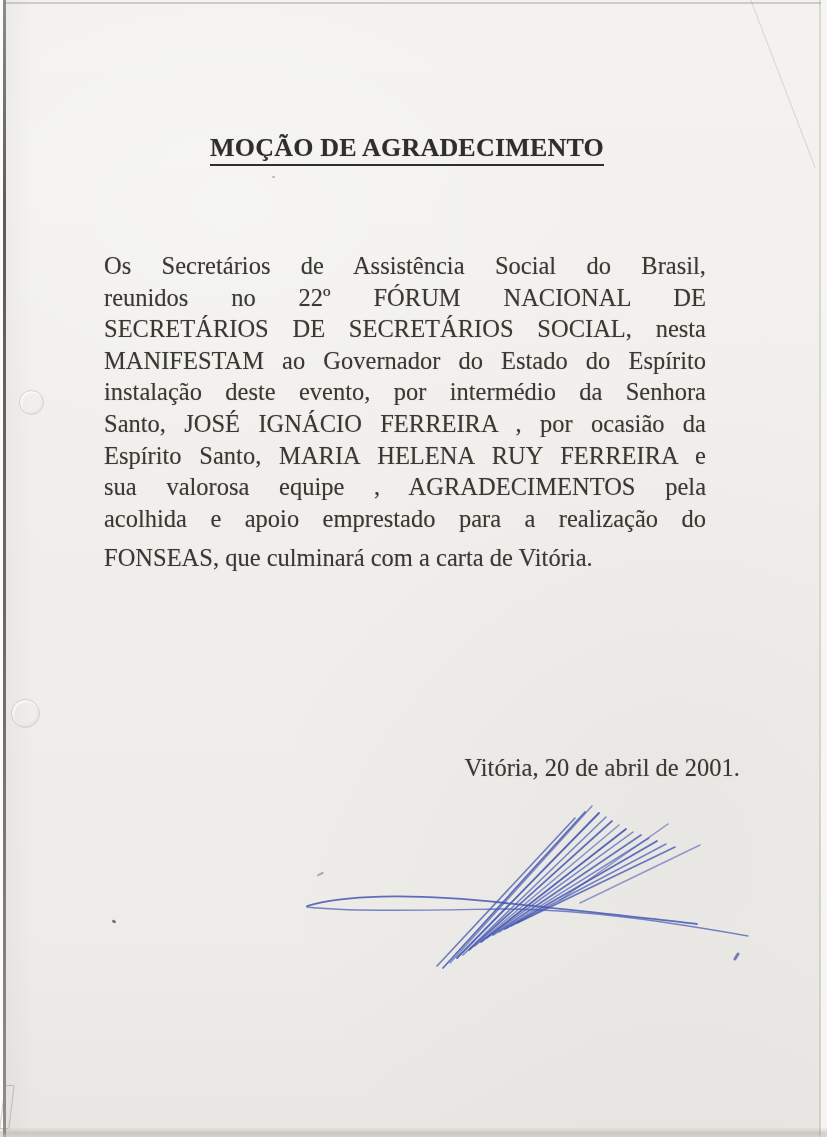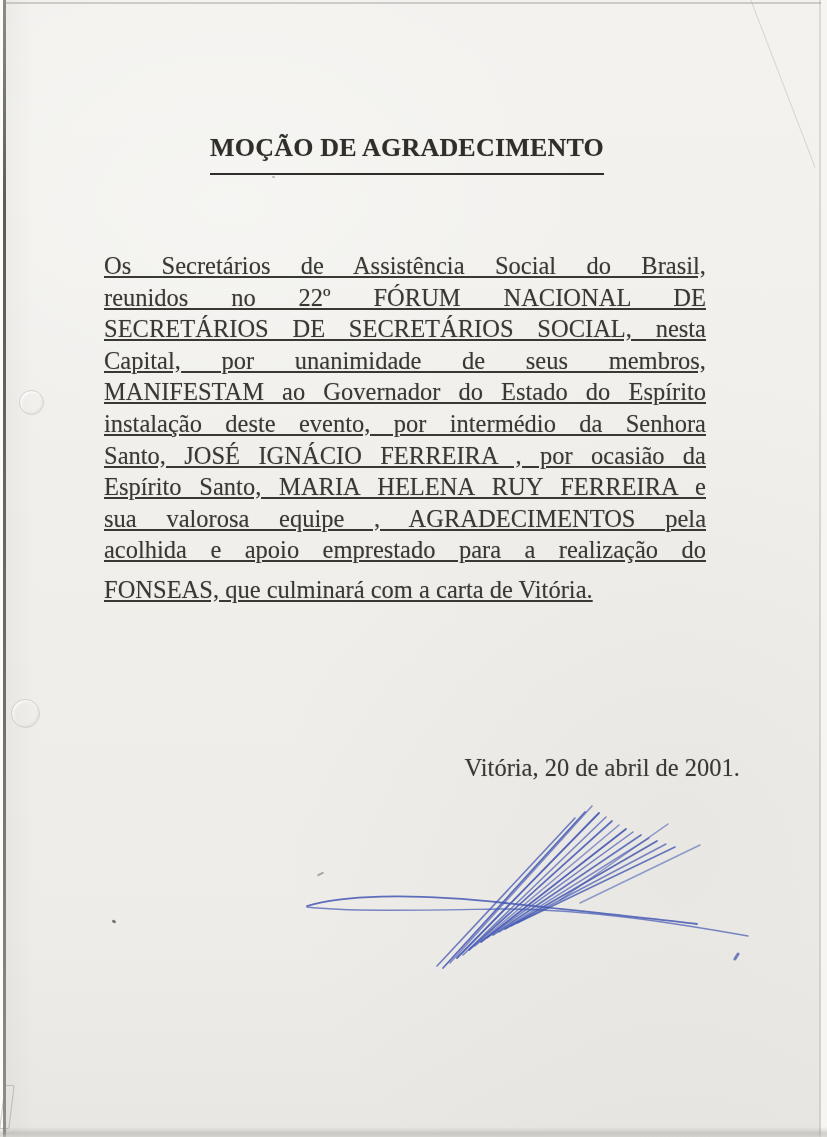--- a/index.html
+++ b/index.html
@@ -29,24 +29,24 @@
     border:1px solid rgba(140,138,130,0.45);border-radius:2px;transform:skewX(-7deg);}
   .hole-punch{position:absolute;border-radius:50%;
     border:1px solid rgba(158,156,148,0.35);
     box-shadow:inset 1.5px 1.5px 2.5px rgba(255,255,255,0.85), inset -1px -1.5px 2px rgba(90,88,82,0.07);}
   .hp1{left:19px;top:390px;width:23px;height:23px;}
   .hp2{left:11px;top:699px;width:27px;height:27px;}
   
   .title{position:absolute;left:0;top:133px;width:814px;margin:0;text-align:center;
     font-size:26px;font-weight:bold;letter-spacing:0.2px;color:#2f2e2a;
     text-shadow:0 0 1px rgba(47,46,42,0.35);}
-  .title span{border-bottom:2.6px solid currentColor;padding-bottom:11px;}
+  .title span{border-bottom:2.6px solid currentColor;padding-bottom:2px;}
   .body{position:absolute;left:104px;top:250px;width:602px;font-size:24.5px;line-height:31.6px;
     text-shadow:0 0 1px rgba(58,56,50,0.32);}
-  .body .line{text-align:justify;text-align-last:justify;text-decoration:underline;-moz-text-align-last:justify;}
+  .body .line{text-align:justify;text-align-last:justify;-moz-text-align-last:justify;}
   .body .line.last{text-align-last:left;margin-top:8px;-moz-text-align-last:left;}
   .date{position:absolute;top:754px;right:87px;font-size:24.5px;
     text-shadow:0 0 1px rgba(58,56,50,0.32);}
   .sigblock{position:absolute;left:191px;top:899px;width:600px;text-align:center;
     font-size:24.3px;line-height:32.6px;z-index:1;
     text-shadow:0 0 1px rgba(58,56,50,0.32);}
   .signature{position:absolute;left:280px;top:793px;z-index:2;pointer-events:none;}
   .speck{position:absolute;border-radius:50%;}
   .s1{left:112px;top:920px;width:4px;height:3px;background:rgba(70,68,62,0.75);transform:rotate(25deg);}
   .s2{left:317px;top:873px;width:7px;height:2px;background:rgba(110,108,100,0.55);transform:rotate(-28deg);border-radius:2px;}
@@ -69,21 +69,20 @@
 
   <div class="hole-punch hp1"></div>
   <div class="hole-punch hp2"></div>
 
   <h1 class="title"><span>MOÇÃO DE AGRADECIMENTO</span></h1>
 
   <div class="body">
     <div class="line">Os Secretários de Assistência Social do Brasil,</div>
     <div class="line">reunidos no 22º FÓRUM NACIONAL DE</div>
     <div class="line">SECRETÁRIOS DE SECRETÁRIOS SOCIAL, nesta</div>
-    <div class="line">Capital, por unanimidade de seus membros,</div>
     <div class="line">MANIFESTAM ao Governador do Estado do Espírito</div>
     <div class="line">instalação deste evento, por intermédio da Senhora</div>
     <div class="line">Santo, JOSÉ IGNÁCIO FERREIRA , por ocasião da</div>
     <div class="line">Espírito Santo, MARIA HELENA RUY FERREIRA e</div>
     <div class="line">sua valorosa equipe , AGRADECIMENTOS pela</div>
     <div class="line">acolhida e apoio emprestado para a realização do</div>
     <div class="line last">FONSEAS, que culminará com a carta de Vitória.</div>
   </div>
 
   <div class="date">Vitória, 20 de abril de 2001.</div>

